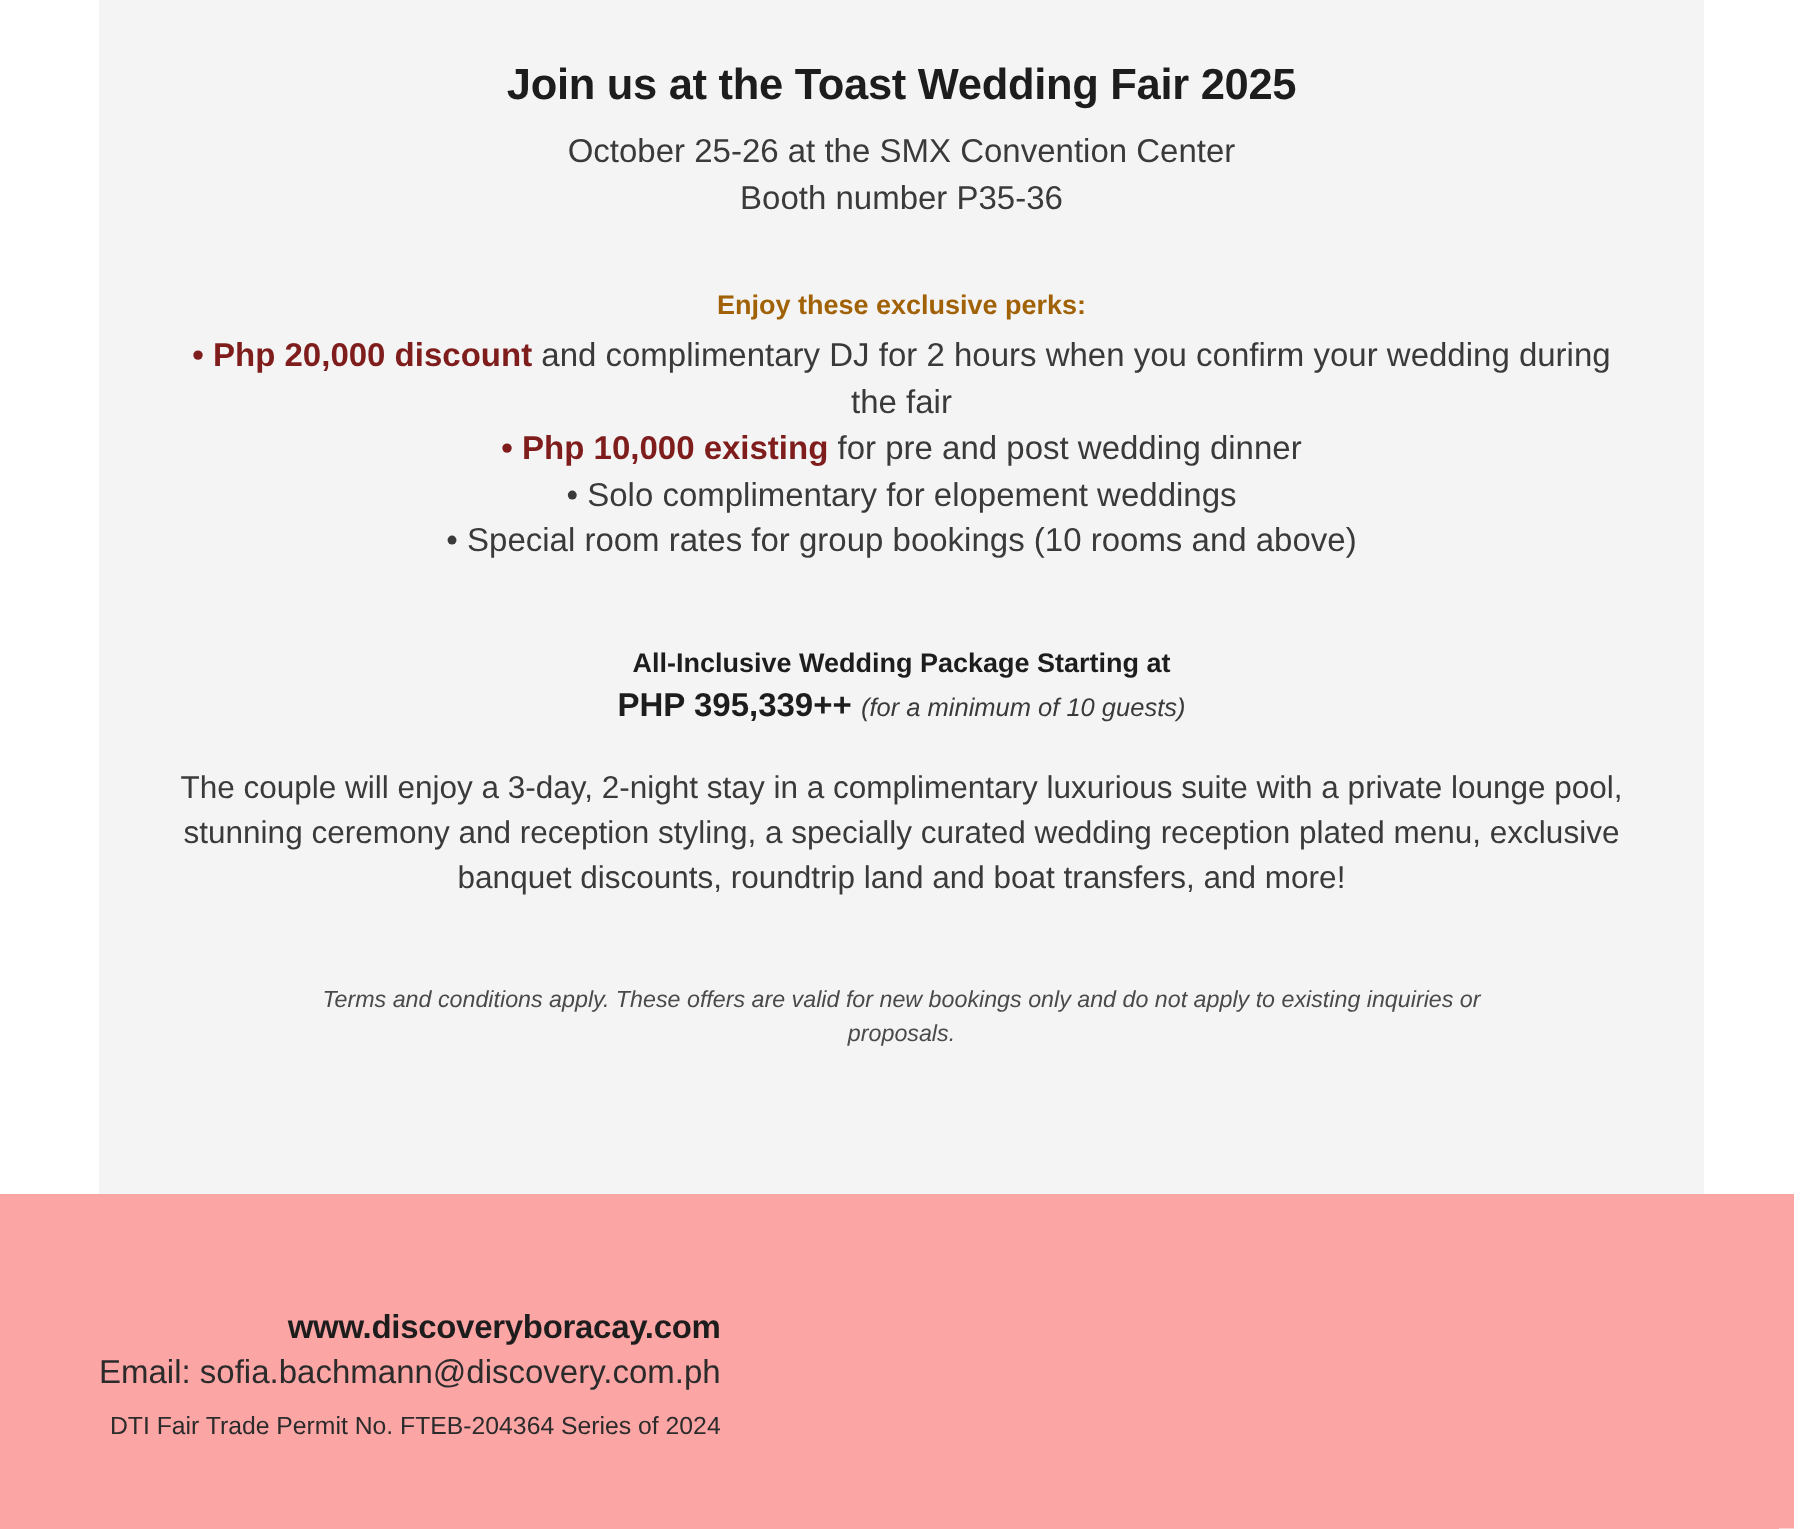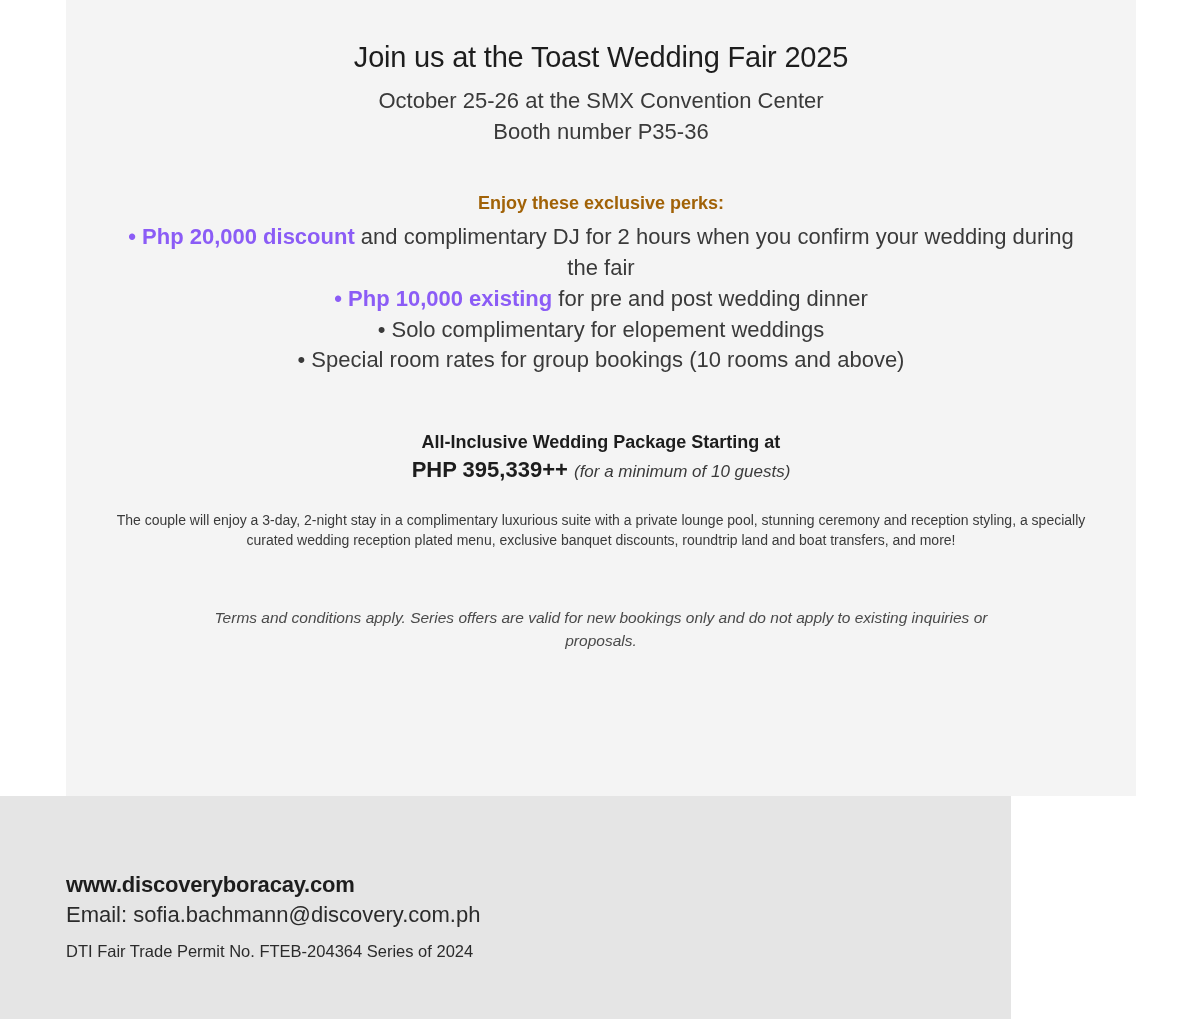--- a/index.html
+++ b/index.html
@@ -26,21 +26,21 @@
     background: #f4f4f4;
   }
 
   .panel-inner {
     padding: 40px 38px 0 38px;
     text-align: center;
   }
 
   .headline {
     font-size: 29px;
-    font-weight: normal;
+    font-weight: bold;
     letter-spacing: -0.2px;
     color: #1d1d1d;
     margin: 0 0 10px 0;
     line-height: 1.2;
   }
 
   .subline {
     font-size: 22px;
     line-height: 1.42;
     color: #3a3a3a;
@@ -60,21 +60,21 @@
     margin: 0 0 8px 0;
   }
 
   .perk {
     font-size: 22px;
     line-height: 1.4;
     color: #3a3a3a;
     margin: 0;
     padding: 0 6px;
   }
-  .perk b { color: #8b5cf6; text-align: center; }
+  .perk b { color: #7f1d1d; text-align: center; }
 
   .pkg-title {
     font-size: 18px;
     font-weight: bold;
     color: #1d1d1d;
     margin: 0;
     line-height: 1.38;
   }
   .pkg-price {
     font-size: 22px;
@@ -84,21 +84,21 @@
     line-height: 1.38;
   }
   .pkg-price .note {
     font-weight: normal;
     font-style: italic;
     font-size: 17px;
     color: #3a3a3a;
   }
 
   .pkg-body {
-    font-size: 14px;
+    font-size: 21px;
     line-height: 1.41;
     color: #3a3a3a;
     margin: 0;
     padding: 0 10px;
     text-align: center;
   }
 
   .terms {
     font-size: 15.5px;
     font-style: italic;
@@ -106,23 +106,24 @@
     color: #4a4a4a;
     margin: 0 auto;
     max-width: 840px;
   }
 
   
   .footer {
     position: absolute;
     left: 0;
     top: 796px;
-    width: 1011px;
+    width: 1196px;
     height: 223px;
-    background: #e5e5e5;
+    background: #fca5a5;
+    text-align: right;
   }
 
   .footer-left {
     position: absolute;
     left: 66px;
     top: 76px;
   }
   .site {
     font-size: 22px;
     font-weight: bold;
@@ -172,21 +173,21 @@
       <span>PHP 395,339++</span>
       <span class="note">(for a minimum of 10 guests)</span>
     </p>
 
     <div class="spacer-3"></div>
 
     <p class="pkg-body">The couple will enjoy a 3-day, 2-night stay in a complimentary luxurious suite with a private lounge pool, stunning ceremony and reception styling, a specially curated wedding reception plated menu, exclusive banquet discounts, roundtrip land and boat transfers, and more!</p>
 
     <div class="spacer-4"></div>
 
-    <p class="terms">Terms and conditions apply. Series offers are valid for new bookings only and do not apply to existing inquiries or proposals.</p>
+    <p class="terms">Terms and conditions apply. These offers are valid for new bookings only and do not apply to existing inquiries or proposals.</p>
   </div>
 </div>
 
 <div class="footer">
 
   <div class="footer-left">
     <p class="site">www.discoveryboracay.com</p>
     <p class="email">Email: sofia.bachmann@discovery.com.ph</p>
     <p class="permit">DTI Fair Trade Permit No. FTEB-204364 Series of 2024</p>
   </div>

